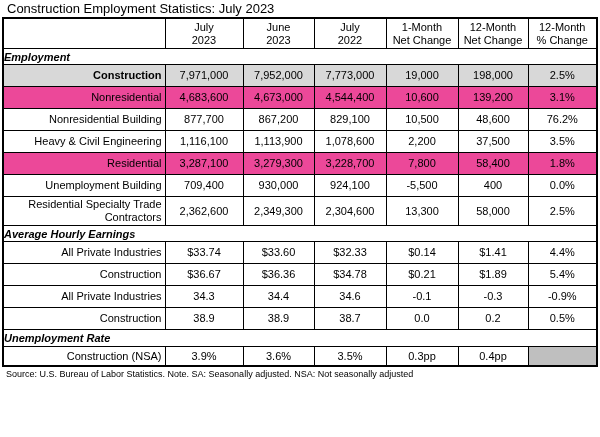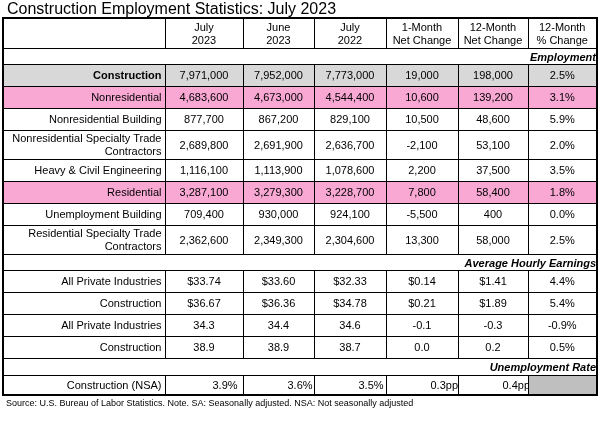--- a/index.html
+++ b/index.html
@@ -6,21 +6,21 @@
     margin: 0;
     padding: 0;
     background: #ffffff;
     width: 600px;
     height: 437px;
     font-family: "Liberation Sans", sans-serif;
     color: #000000;
     overflow: hidden;
   }
   .title {
-    font-size: 16px;
+    font-size: 13px;
     line-height: 16px;
     padding: 1px 0 0 7px;
     white-space: nowrap;
   }
   table.stats {
     border-collapse: collapse;
     table-layout: fixed;
     width: 594px;
     margin-left: 2px;
     border: 2px solid #000;
@@ -35,38 +35,38 @@
     text-align: center;
     white-space: pre-line;
     line-height: 13px;
     padding: 1px 1px;
     height: 27px;
     vertical-align: middle;
   }
   tr.section-row td {
     font-weight: bold;
     font-style: italic;
-    text-align: right;
+    text-align: left;
     height: 15px;
     padding: 0;
   }
   td.label-cell {
     text-align: right;
     padding: 1px 3px 1px 5px;
     line-height: 13px;
   }
   td.value-cell {
     text-align: center;
     padding: 1px 2px;
     line-height: 13px;
   }
   tr.data-row td { height: 19px; vertical-align: middle; }
-  tr.sec-3 td { height: 16px; padding-left: 44px; }
+  tr.sec-3 td { height: 16px; }
   tr.shade-dark { background: #d8d8d8; }
-  tr.shade-light { background: #f9a8d4; }
+  tr.shade-light { background: #ec4899; }
   td.bold { font-weight: bold; }
   td.shaded-empty { background: #bfbfbf; }
   .source {
     font-size: 9px;
     line-height: 10px;
     padding: 2px 0 0 6px;
     white-space: nowrap;
   }
 </style>
 </head>
@@ -123,30 +123,21 @@
         <td class="value-cell">139,200</td>
         <td class="value-cell">3.1%</td>
       </tr>
       <tr class="data-row sec-0">
         <td class="label-cell">Nonresidential Building</td>
         <td class="value-cell">877,700</td>
         <td class="value-cell">867,200</td>
         <td class="value-cell">829,100</td>
         <td class="value-cell">10,500</td>
         <td class="value-cell">48,600</td>
-        <td class="value-cell">5.9%</td>
-      </tr>
-      <tr class="data-row sec-0">
-        <td class="label-cell">Nonresidential Specialty Trade Contractors</td>
-        <td class="value-cell">2,689,800</td>
-        <td class="value-cell">2,691,900</td>
-        <td class="value-cell">2,636,700</td>
-        <td class="value-cell">-2,100</td>
-        <td class="value-cell">53,100</td>
-        <td class="value-cell">2.0%</td>
+        <td class="value-cell">76.2%</td>
       </tr>
       <tr class="data-row sec-0">
         <td class="label-cell">Heavy &amp; Civil Engineering</td>
         <td class="value-cell">1,116,100</td>
         <td class="value-cell">1,113,900</td>
         <td class="value-cell">1,078,600</td>
         <td class="value-cell">2,200</td>
         <td class="value-cell">37,500</td>
         <td class="value-cell">3.5%</td>
       </tr>

